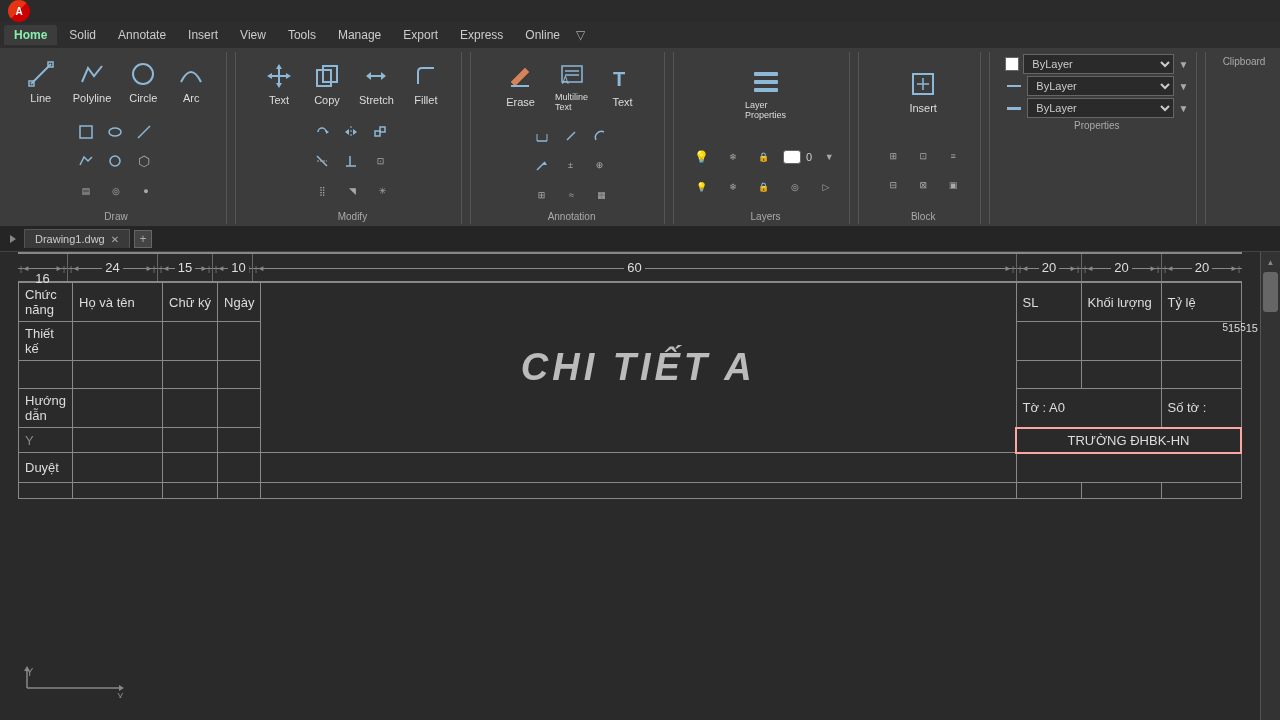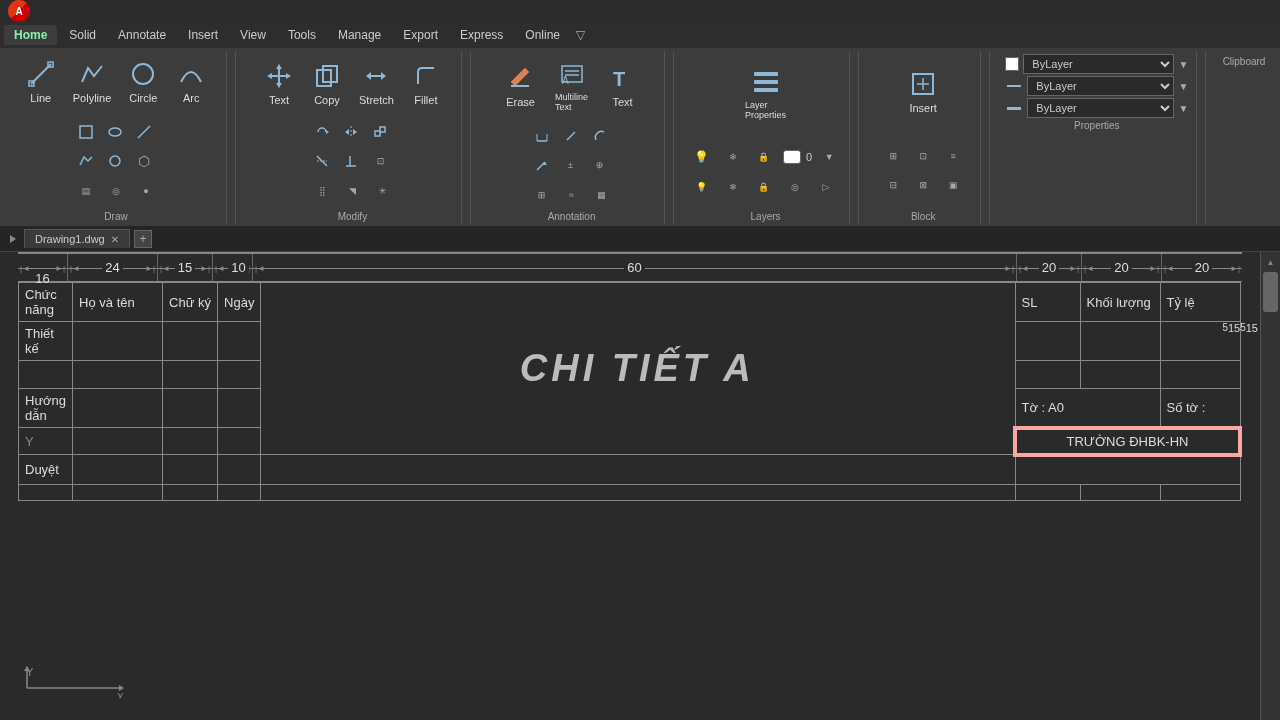--- a/index.html
+++ b/index.html
@@ -639,21 +639,21 @@
           <td style="border:1px solid #888;padding:4px 6px;"></td>
           <td colspan="2" style="border:1px solid #888;padding:4px 6px;">Tờ : A0</td>
           <td colspan="2" style="border:1px solid #888;padding:4px 6px;">Số tờ :</td>
         </tr>
 
         <tr>
           <td style="border:1px solid #888;padding:4px 6px;height:22px;color:#888;">Y</td>
           <td style="border:1px solid #888;padding:4px 6px;"></td>
           <td style="border:1px solid #888;padding:4px 6px;"></td>
           <td style="border:1px solid #888;padding:4px 6px;"></td>
-          <td colspan="4" style="border:4px solid #fca5a5;padding:4px 6px;text-align:center;margin-left:26px;">TRƯỜNG ĐHBK-HN</td>
+          <td colspan="4" style="border:2px solid #fca5a5;padding:4px 6px;text-align:center;margin-left:26px;">TRƯỜNG ĐHBK-HN</td>
         </tr>
 
         <tr>
           <td style="border:1px solid #888;padding:4px 6px;height:30px;">Duyệt</td>
           <td style="border:1px solid #888;padding:4px 6px;"></td>
           <td style="border:1px solid #888;padding:4px 6px;"></td>
           <td style="border:1px solid #888;padding:4px 6px;"></td>
           <td style="border:1px solid #888;padding:4px 6px;"></td>
           <td colspan="3" style="border:1px solid #888;padding:4px 6px;"></td>
         </tr>

